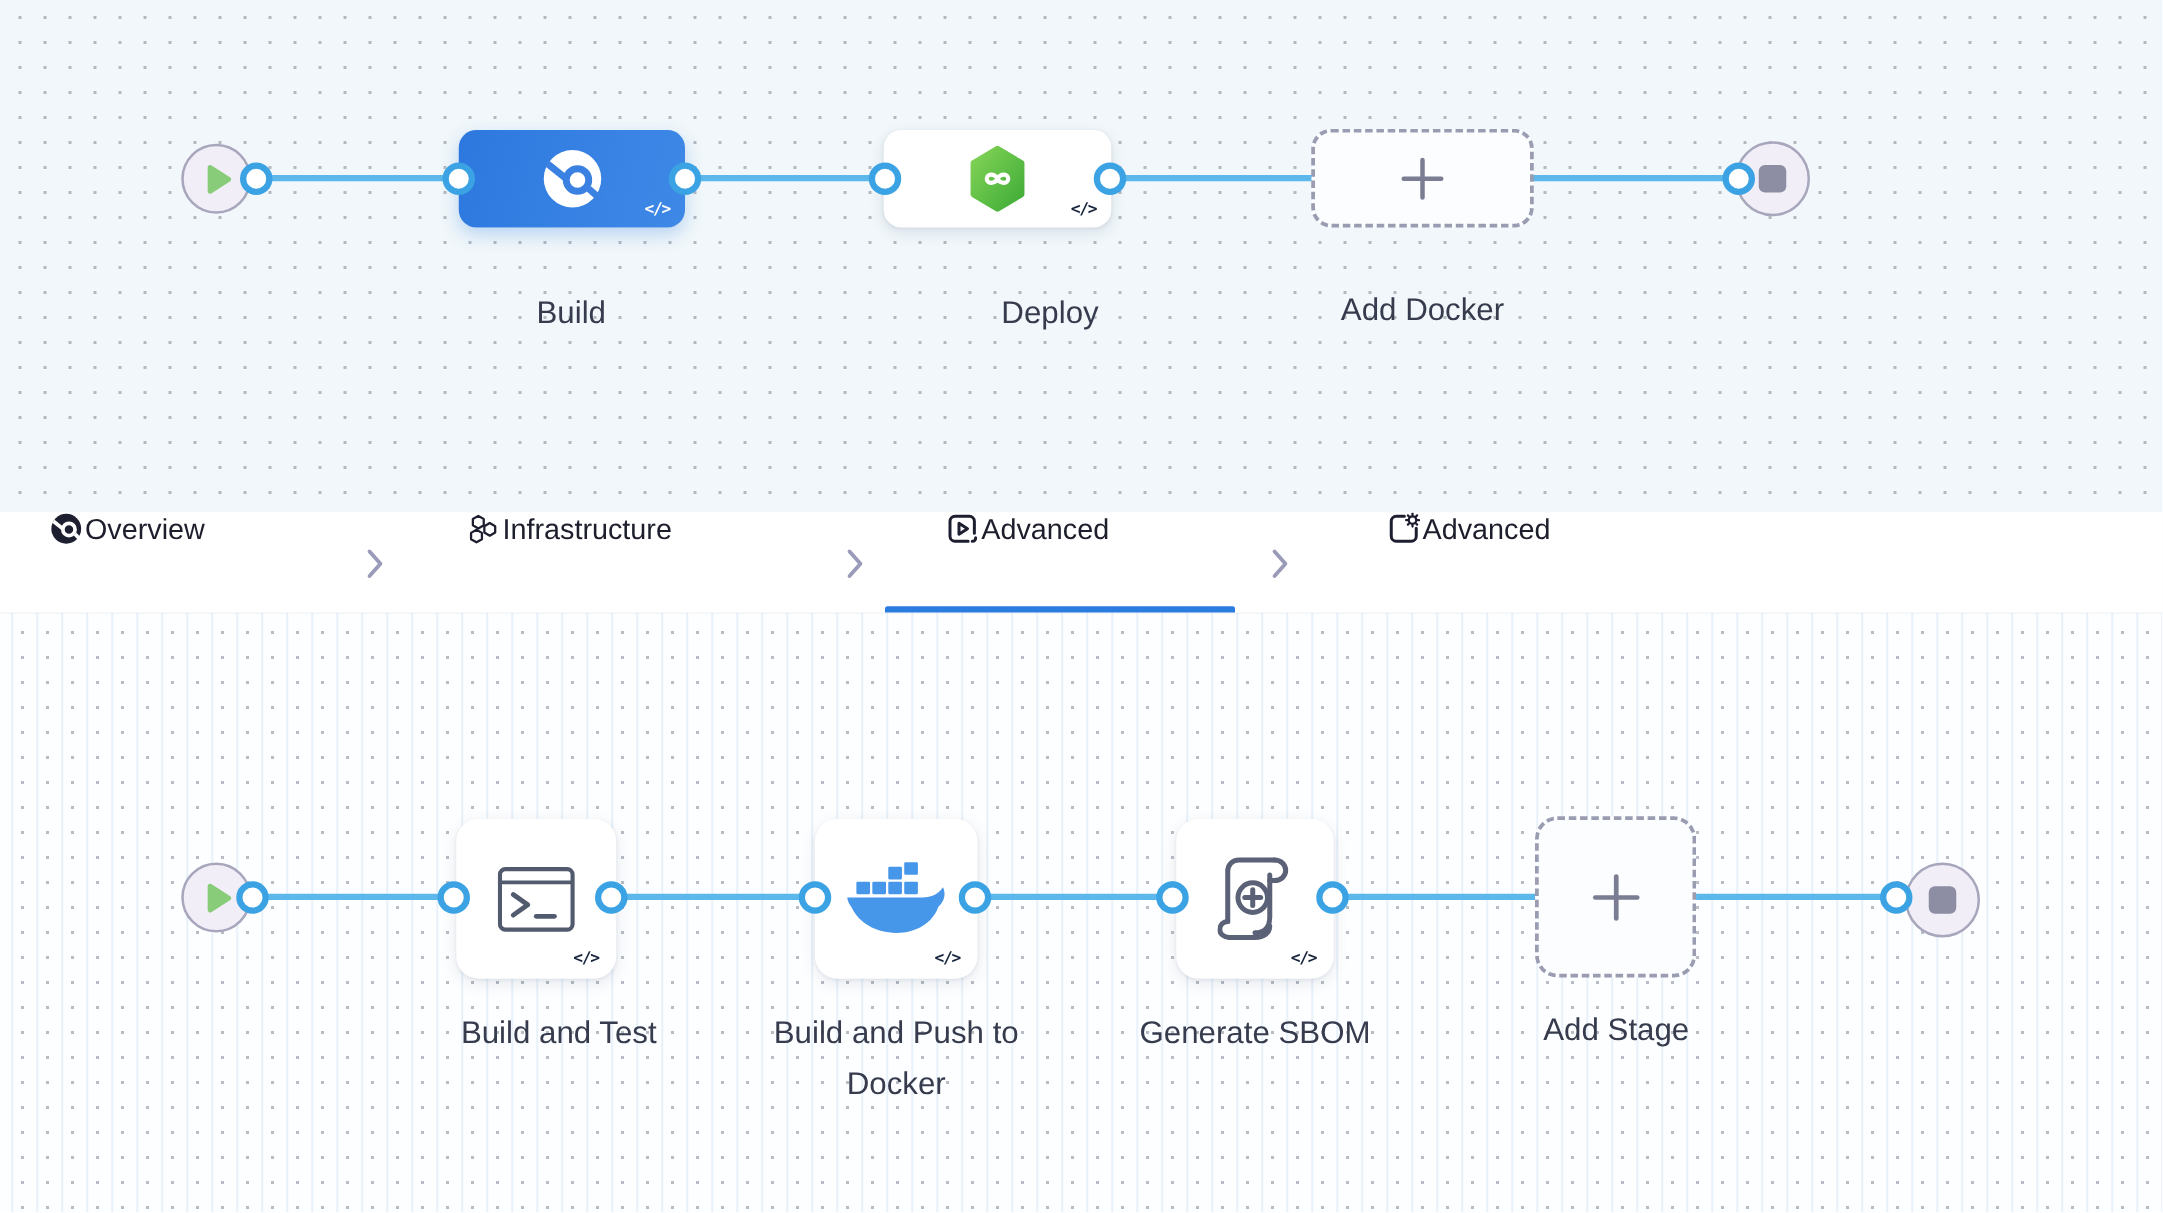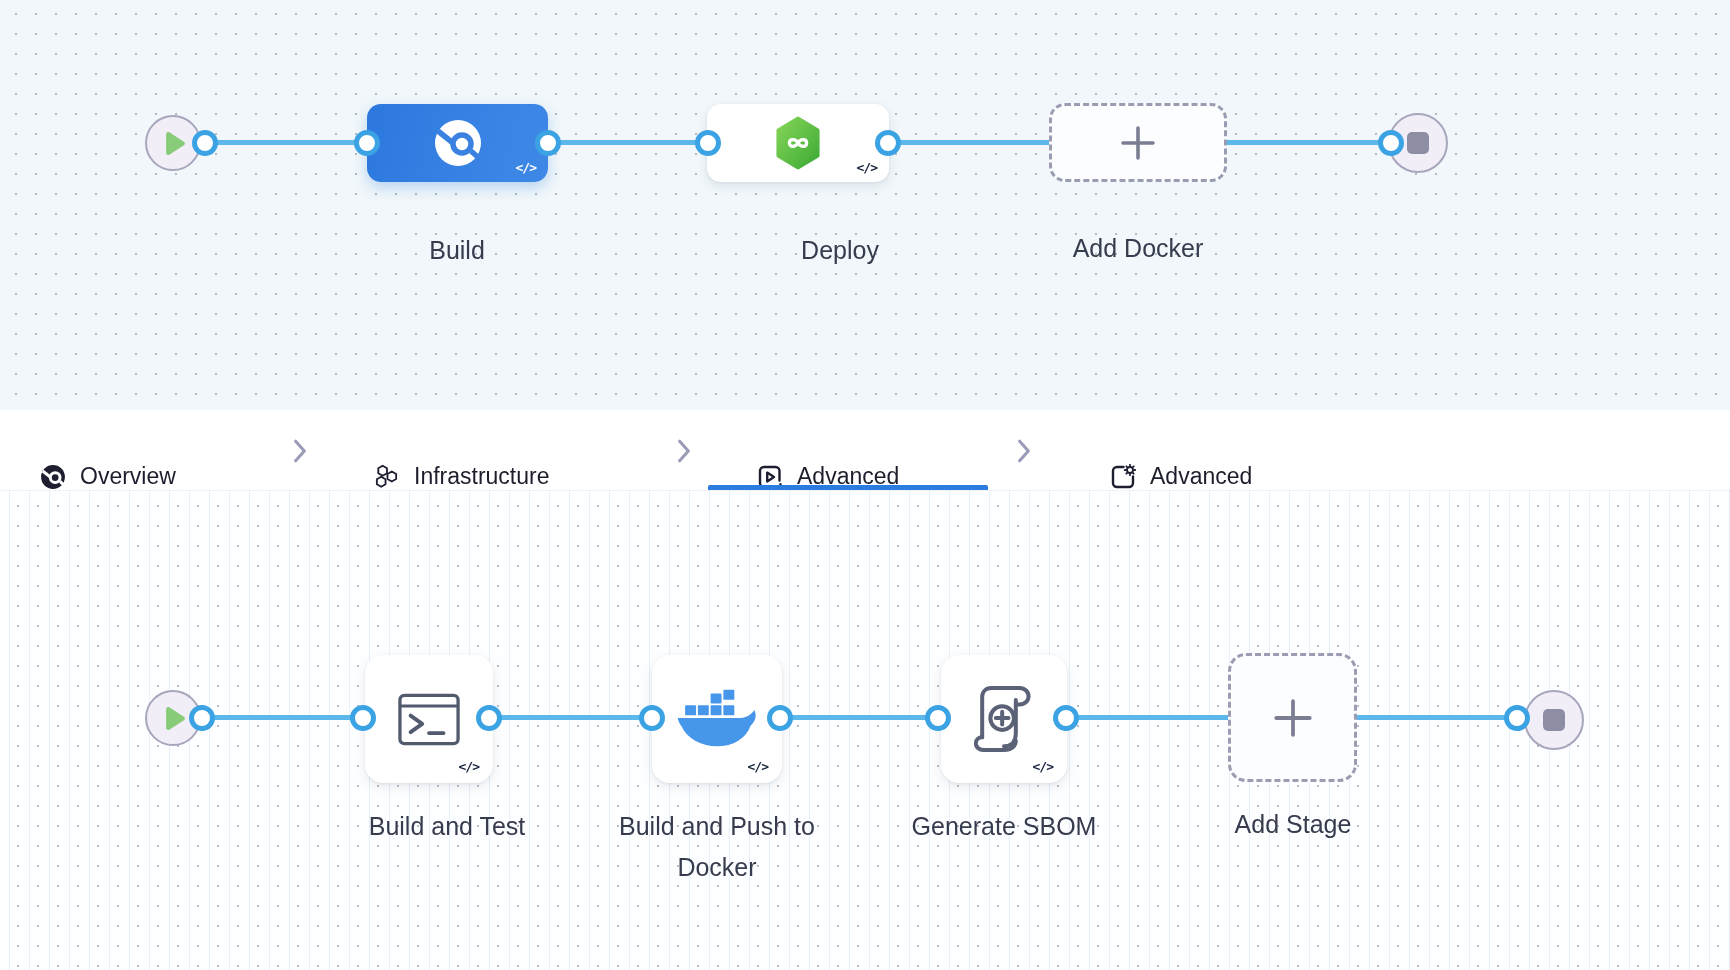--- a/index.html
+++ b/index.html
@@ -64,21 +64,21 @@
     position:absolute;transform:translateX(-50%);
     font-size:25px;line-height:1.65;color:#363b4d;text-align:center;z-index:2;
   }
   .plus-glyph{stroke:#7b7e93;stroke-width:3.6;stroke-linecap:round;}
   
   .tabbar{
     position:absolute;top:410px;left:0;width:1730px;height:80px;background:#fff;z-index:10;
     box-shadow:0 1px 0 rgba(30,40,60,0.05);
   }
   .tab{
-    position:absolute;top:0;height:80px;display:flex;align-items:flex-end;gap:14px;
+    position:absolute;top:0;height:80px;display:flex;align-items:flex-start;gap:2px;
     cursor:pointer;
   }
   .tab-label{font-size:23px;font-weight:500;color:#1d1e2c;white-space:nowrap;}
   .chevron{position:absolute;top:29px;}
   .active-underline{
     position:absolute;left:708px;bottom:0;width:280px;height:5px;
     background:#2a7ce0;border-radius:2px 2px 0 0;
   }
 </style>
 </head>

